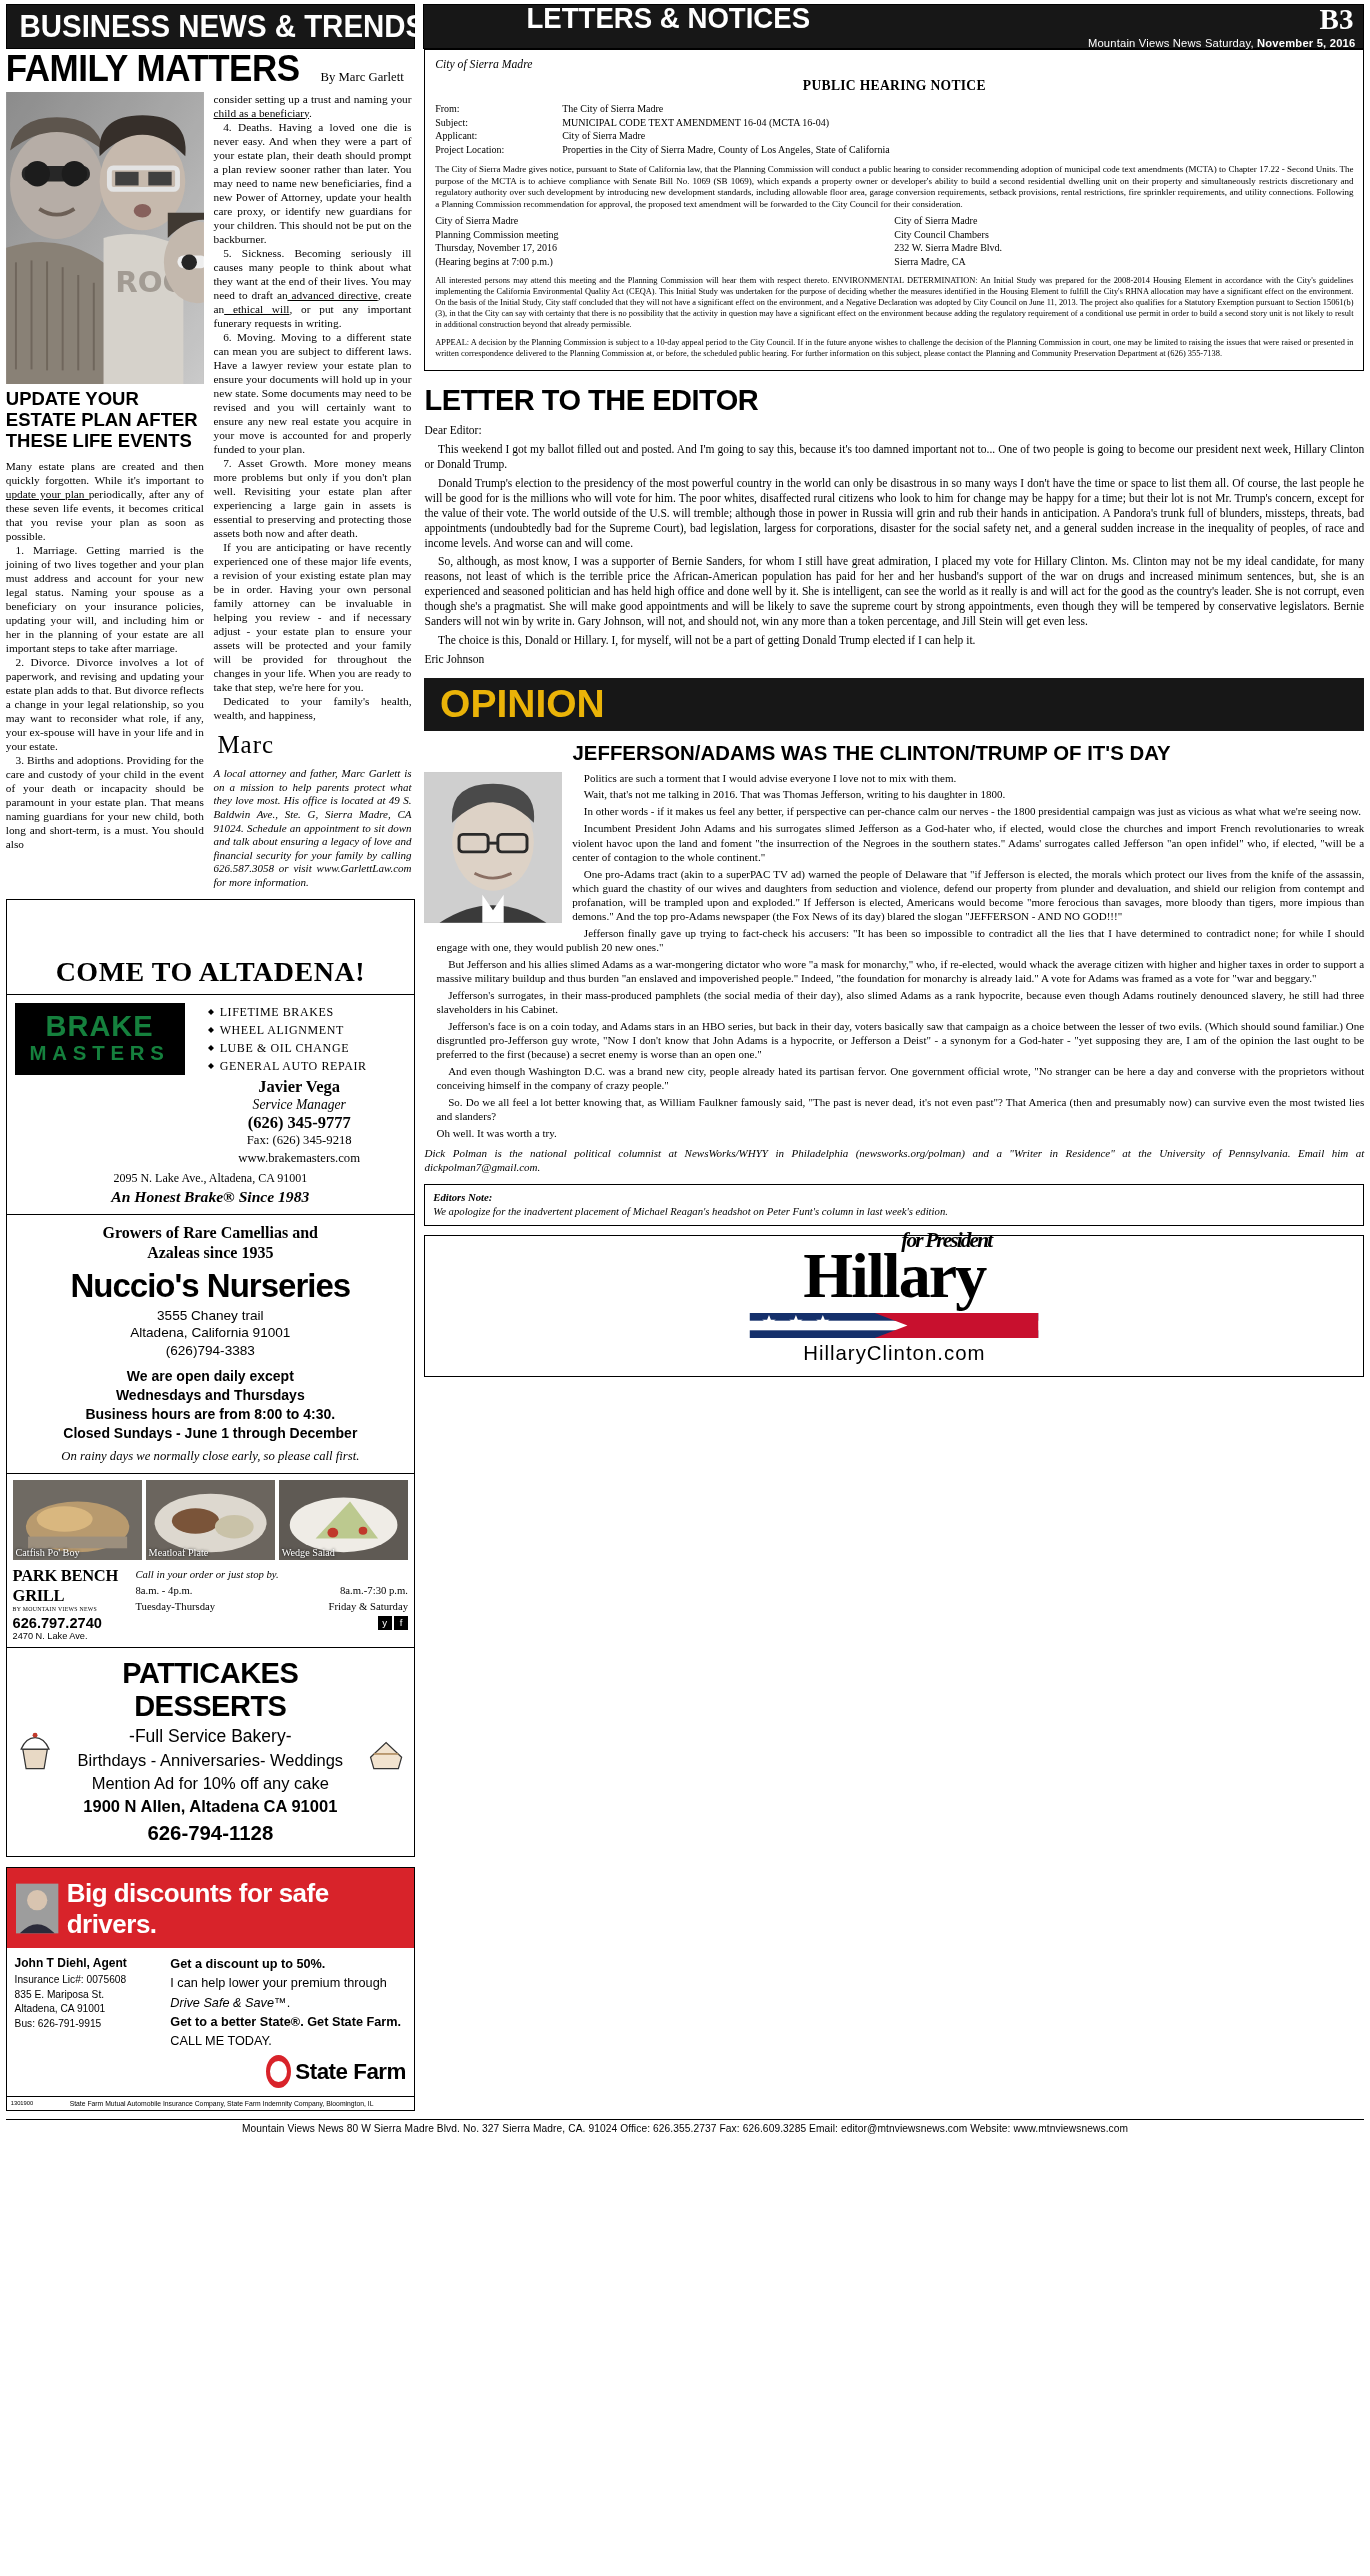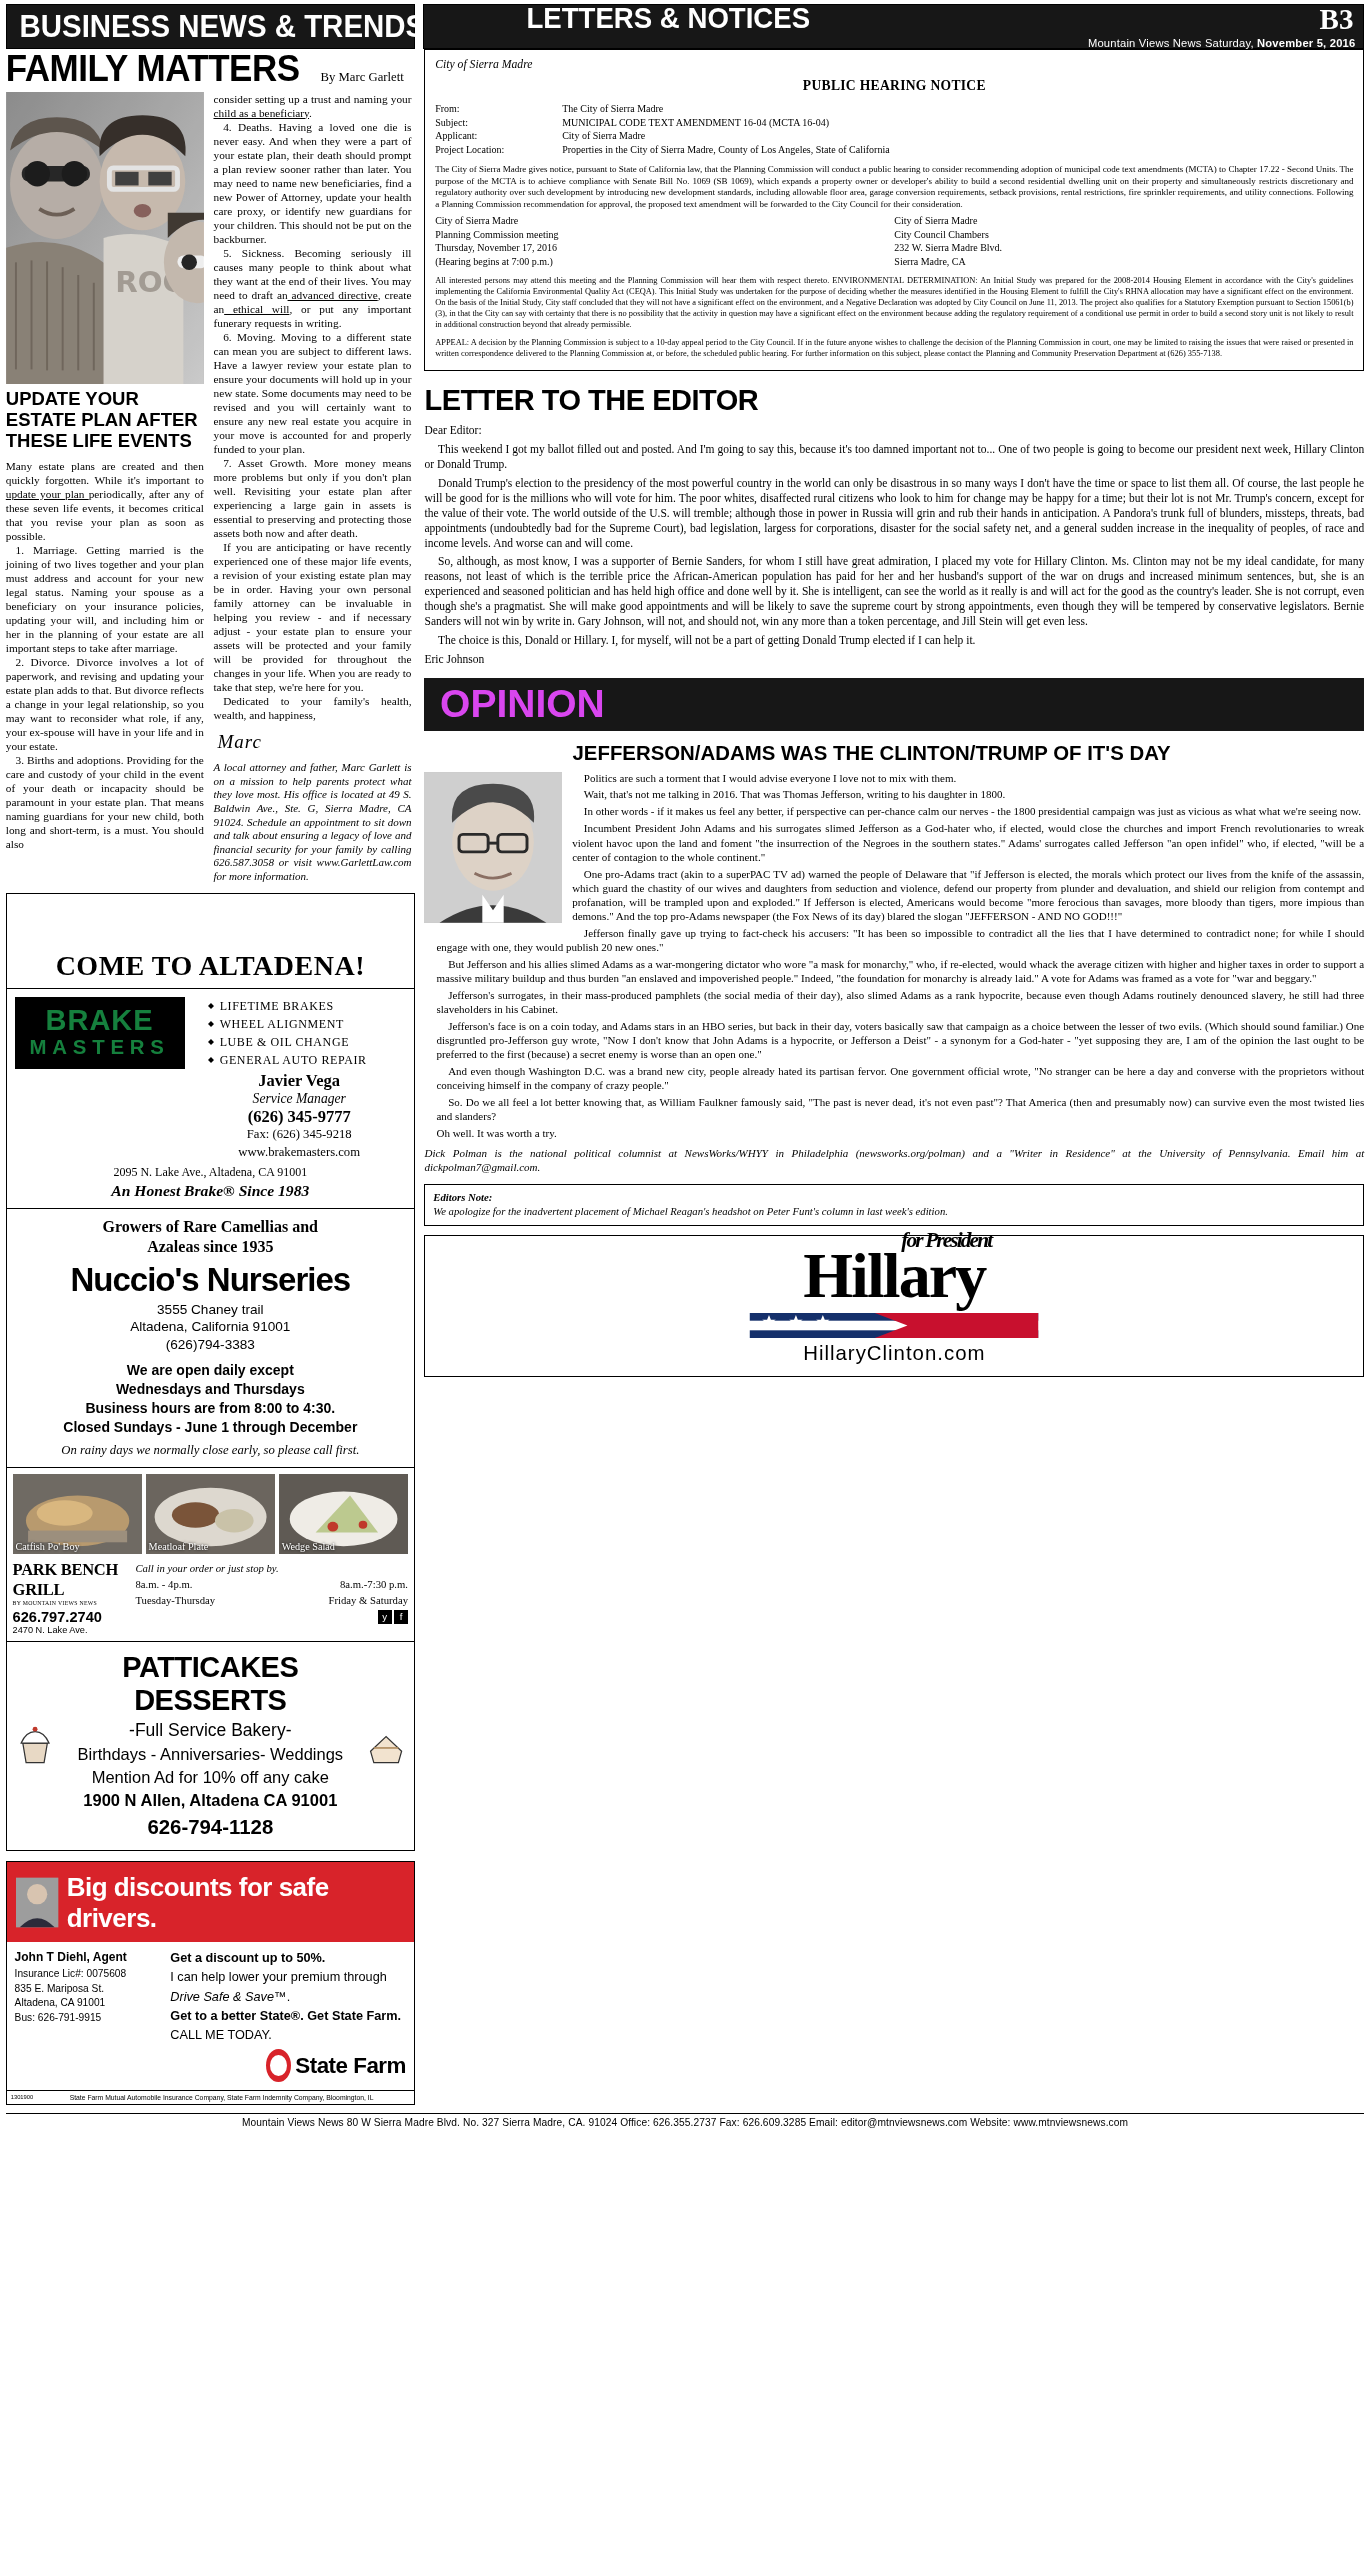--- a/index.html
+++ b/index.html
@@ -79,22 +79,22 @@
     margin:1.9px 0 7.8px 0;
   }
   .bodytext {
     font-size:11.3px; line-height:1.24; text-align:justify;
     text-justify:inter-word; hyphens:auto;
   }
   .bodytext p { margin:0; text-indent:9.7px; }
   .bodytext p.noind { text-indent:0; }
   .u { text-decoration:underline; }
   .sig {
-    font-family:"Liberation Serif", serif; font-style:italic;
-    font-size:19px; margin:9.7px 0 7.8px 3.9px; letter-spacing:1px;
+    font-family:"Liberation Serif", serif; 
+    font-size:25px; margin:9.7px 0 7.8px 3.9px; letter-spacing:1px;
   }
   .fm-italic { font-style:italic; font-size:11px; line-height:1.24; text-align:justify; }
 
   
   .ad-box { border:1.9px solid #000; margin-top:9.7px; background:#fff; }
   .ad-alta-title {
     text-align:center; font-family:"Liberation Serif", serif; font-weight:bold;
     font-size:28px; letter-spacing:0.5px; padding:7.8px 0 5.8px 0;
     border-bottom:1px solid #000;
     margin-top:48px;
@@ -181,21 +181,21 @@
 
   .lte-title {
     font-family:"Liberation Sans", sans-serif; font-weight:bold;
     font-size:29px; margin:13.6px 0 5.8px 0; letter-spacing:-0.5px;
   }
   .lte-body { font-size:11.5px; line-height:1.3; text-align:justify; }
   .lte-body p { margin:0 0 3.9px 0; text-indent:13.6px;}
   .lte-body p.noind { text-indent:0; }
 
   .opinion-bar {
-    background:#171717; color:#d946ef; margin-top:11.7px; padding:5.8px 0 7.8px 15.6px;
+    background:#171717; color:#eab308; margin-top:11.7px; padding:5.8px 0 7.8px 15.6px;
     font-family:"Liberation Sans", sans-serif; font-weight:bold; font-size:39px;
     letter-spacing:0px; line-height:1;
   }
   .op-head {
     font-family:"Liberation Sans", sans-serif; font-weight:bold;
     font-size:20.4px; line-height:1.18; margin:9.7px 0 5.8px 0;
   }
   .op-wrap { margin-top:5.8px; }
   .op-photo {
     float:left; width:138px; height:151px; margin:1.9px 9.7px 3.9px 0;

